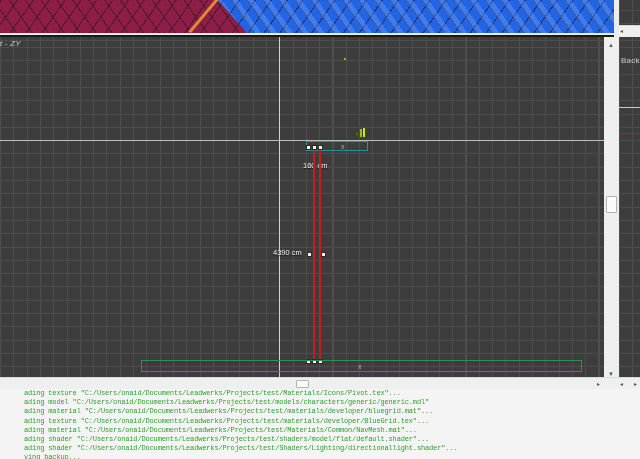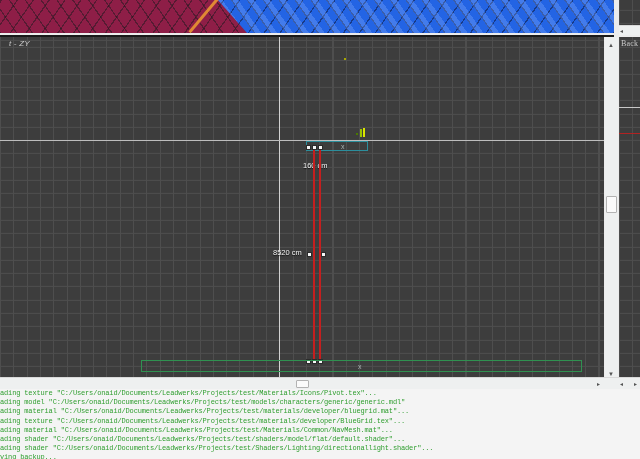--- a/index.html
+++ b/index.html
@@ -34,57 +34,57 @@
   .sb-thumb{background:#fbfbfb;border:1px solid #b3b3b3;border-radius:1px;box-sizing:border-box;}
   .sb-arrow{color:#555;font-size:6px;line-height:6px;}
   
   .handle{width:5px;height:5px;background:#f6f6f6;border:1px solid #2b2b2b;box-sizing:border-box;}
   .dim-label{color:#f2f2f2;font-size:7.5px;text-shadow:0 1px 1px rgba(0,0,0,.8);white-space:nowrap;}
   .xmark{color:#a9b4b4;font-size:7px;line-height:7px;}
   
   .console{left:0;top:389px;width:640px;height:70px;background:#f4f4f4;overflow:hidden;
     font-family:"Liberation Mono","DejaVu Sans Mono",monospace;font-size:7px;
     letter-spacing:-0.15px;line-height:9.2px;white-space:pre;}
-  .console div{color:#2f9e2f;}
+  .console div{color:#2f9e2f;margin-left:24px;}
 </style>
 </head>
 <body>
 
 <div class="abs persp">
   <div class="abs mesh-crimson"></div>
   <div class="abs mesh-blue"></div>
   <div class="abs seam"></div>
 </div>
 
 <div class="abs grid" style="left:619px;top:0;width:21px;height:25px;"></div>
 <div class="abs sb-track" style="left:619px;top:25px;width:21px;height:9px;border-top:1px solid #d9d9d9;">
   <span class="abs sb-arrow" style="left:1px;top:2px;">◂</span>
 </div>
 
 <div class="abs grid" style="left:0;top:37px;width:604px;height:340px;overflow:hidden;">
-  <div class="abs vp-label" style="left:9px;top:2px;font-style:italic;">t - ZY</div>
+  <div class="abs vp-label" style="left:0;top:2px;font-style:italic;">t - ZY</div>
 
   <div class="abs" style="left:279px;top:0;width:1px;height:340px;background:#d2d2d2;"></div>
   <div class="abs" style="left:0;top:103px;width:604px;height:1px;background:#bdbdbd;"></div>
 
   <div class="abs" style="left:344px;top:21px;width:2px;height:2px;background:#a8a800;"></div>
 
   <div class="abs" style="left:360px;top:92px;width:2px;height:8px;background:#9ac400;"></div>
   <div class="abs" style="left:363px;top:91px;width:2px;height:9px;background:#d8e400;"></div>
   <div class="abs" style="left:356px;top:96px;width:2px;height:2px;background:#4a7a00;"></div>
 
   <div class="abs" style="left:306px;top:104px;width:62px;height:10px;border:1px solid #2c8e9c;box-sizing:border-box;">
     <span class="abs xmark" style="left:34px;top:1px;">x</span>
   </div>
 
   <div class="abs dim-label" style="left:303px;top:96px;margin-top:28px;">160 cm</div>
 
   <div class="abs" style="left:313px;top:109px;width:8px;height:216px;border-left:2px solid #c41f1f;border-right:2px solid #c41f1f;box-sizing:border-box;"></div>
 
-  <div class="abs dim-label" style="left:273px;top:211px;">8520 cm</div>
+  <div class="abs dim-label" style="left:273px;top:211px;">4390 cm</div>
 
   <div class="abs handle" style="left:306px;top:108px;"></div>
   <div class="abs handle" style="left:312px;top:108px;"></div>
   <div class="abs handle" style="left:318px;top:108px;"></div>
 
   <div class="abs handle" style="left:307px;top:215px;"></div>
   <div class="abs handle" style="left:321px;top:215px;"></div>
 
   <div class="abs handle" style="left:306px;top:322px;"></div>
   <div class="abs handle" style="left:312px;top:322px;"></div>
@@ -95,21 +95,21 @@
   </div>
 </div>
 
 <div class="abs sb-track" style="left:605px;top:37px;width:13px;height:340px;">
   <span class="abs sb-arrow" style="left:3px;top:5px;">▲</span>
   <div class="abs sb-thumb" style="left:1px;top:159px;width:11px;height:17px;"></div>
   <span class="abs sb-arrow" style="left:3px;top:334px;">▼</span>
 </div>
 
 <div class="abs grid" style="left:619px;top:37px;width:21px;height:340px;overflow:hidden;">
-  <div class="abs vp-label" style="left:2px;top:2px;font-family:Liberation Serif, serif;">Back</div>
+  <div class="abs vp-label" style="left:2px;top:19px;">Back</div>
   <div class="abs" style="left:0;top:70px;width:21px;height:1px;background:#c8c8c8;"></div>
   <div class="abs" style="left:0;top:96px;width:21px;height:1px;background:#b22222;"></div>
 </div>
 
 <div class="abs sb-track" style="left:0;top:377px;width:640px;height:12px;border-top:1px solid #d9d9d9;">
   <div class="abs sb-thumb" style="left:296px;top:2px;width:13px;height:8px;"></div>
   <span class="abs sb-arrow" style="left:597px;top:3px;">▸</span>
   <span class="abs sb-arrow" style="left:620px;top:3px;">◂</span>
   <span class="abs sb-arrow" style="left:634px;top:3px;">▸</span>
 </div>

